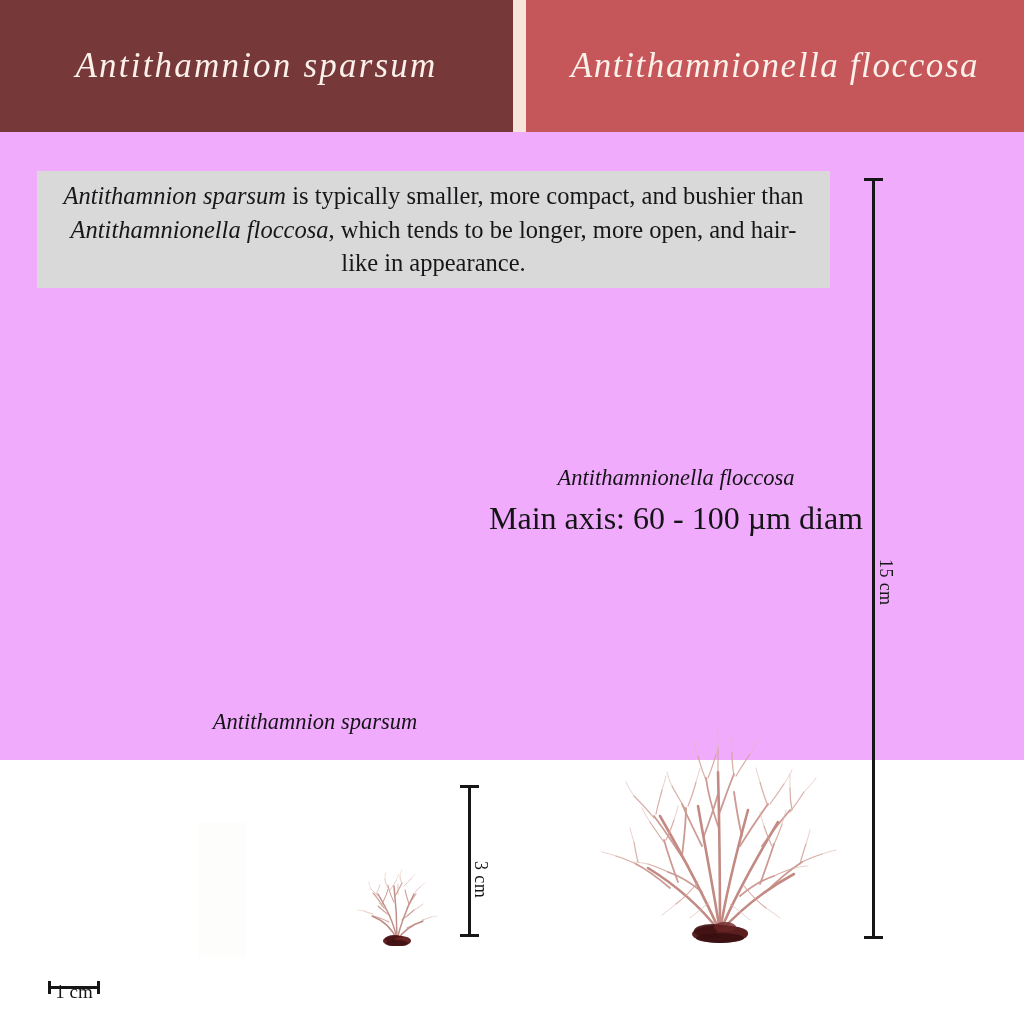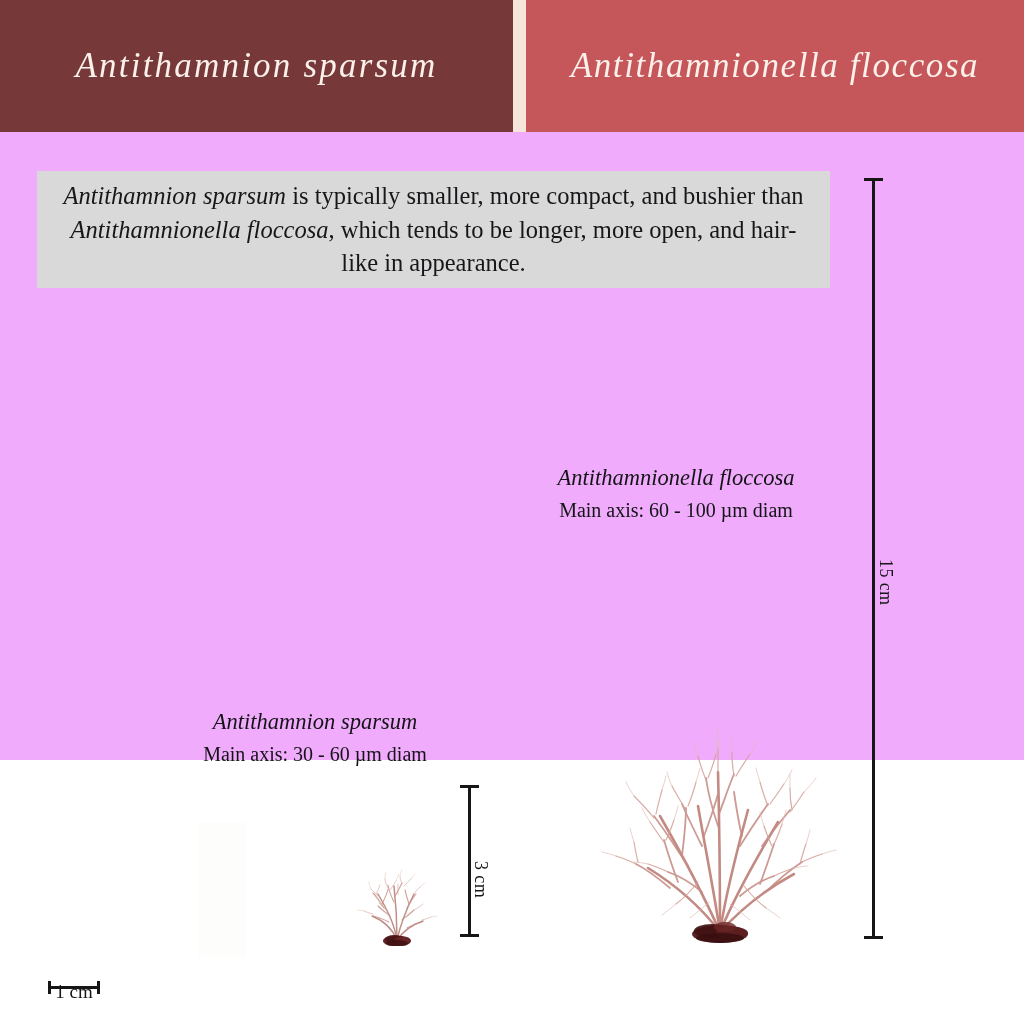--- a/index.html
+++ b/index.html
@@ -103,21 +103,21 @@
     text-align: center;
     color: #141416;
   }
   .stat-species {
     font-style: italic;
     font-size: 22.5px;
     line-height: 1.42;
     margin-bottom: 2px;
   }
   .stat-line {
-    font-size: 20px;
+    font-size: 32px;
     line-height: 1.42;
   }
   #stats-floccosa {
     left: 441px;
     top: 462px;
     width: 470px;
   }
   #stats-sparsum {
     left: 90px;
     top: 706px;
@@ -251,21 +251,20 @@
     <div id="description-text"><i>Antithamnion sparsum</i><span> is typically smaller, more compact, and bushier than </span><i>Antithamnionella floccosa</i><span>, which tends to be longer, more open, and hair-like in appearance.</span></div>
   </div>
 
   <div class="stat-block" id="stats-floccosa">
     <div class="stat-species">Antithamnionella floccosa</div>
     <div class="stat-line">Main axis: 60 - 100 µm diam</div>
   </div>
 
   <div class="stat-block" id="stats-sparsum">
     <div class="stat-species">Antithamnion sparsum</div>
-    <div class="stat-line">Main axis: 30 - 60 µm diam</div>
   </div>
 
   <div class="vbar" id="scale-15cm">
     <div class="cap top"></div>
     <div class="shaft"></div>
     <div class="cap bottom"></div>
     <div class="vlabel">15 cm</div>
   </div>
 
   <div class="vbar" id="scale-3cm">

